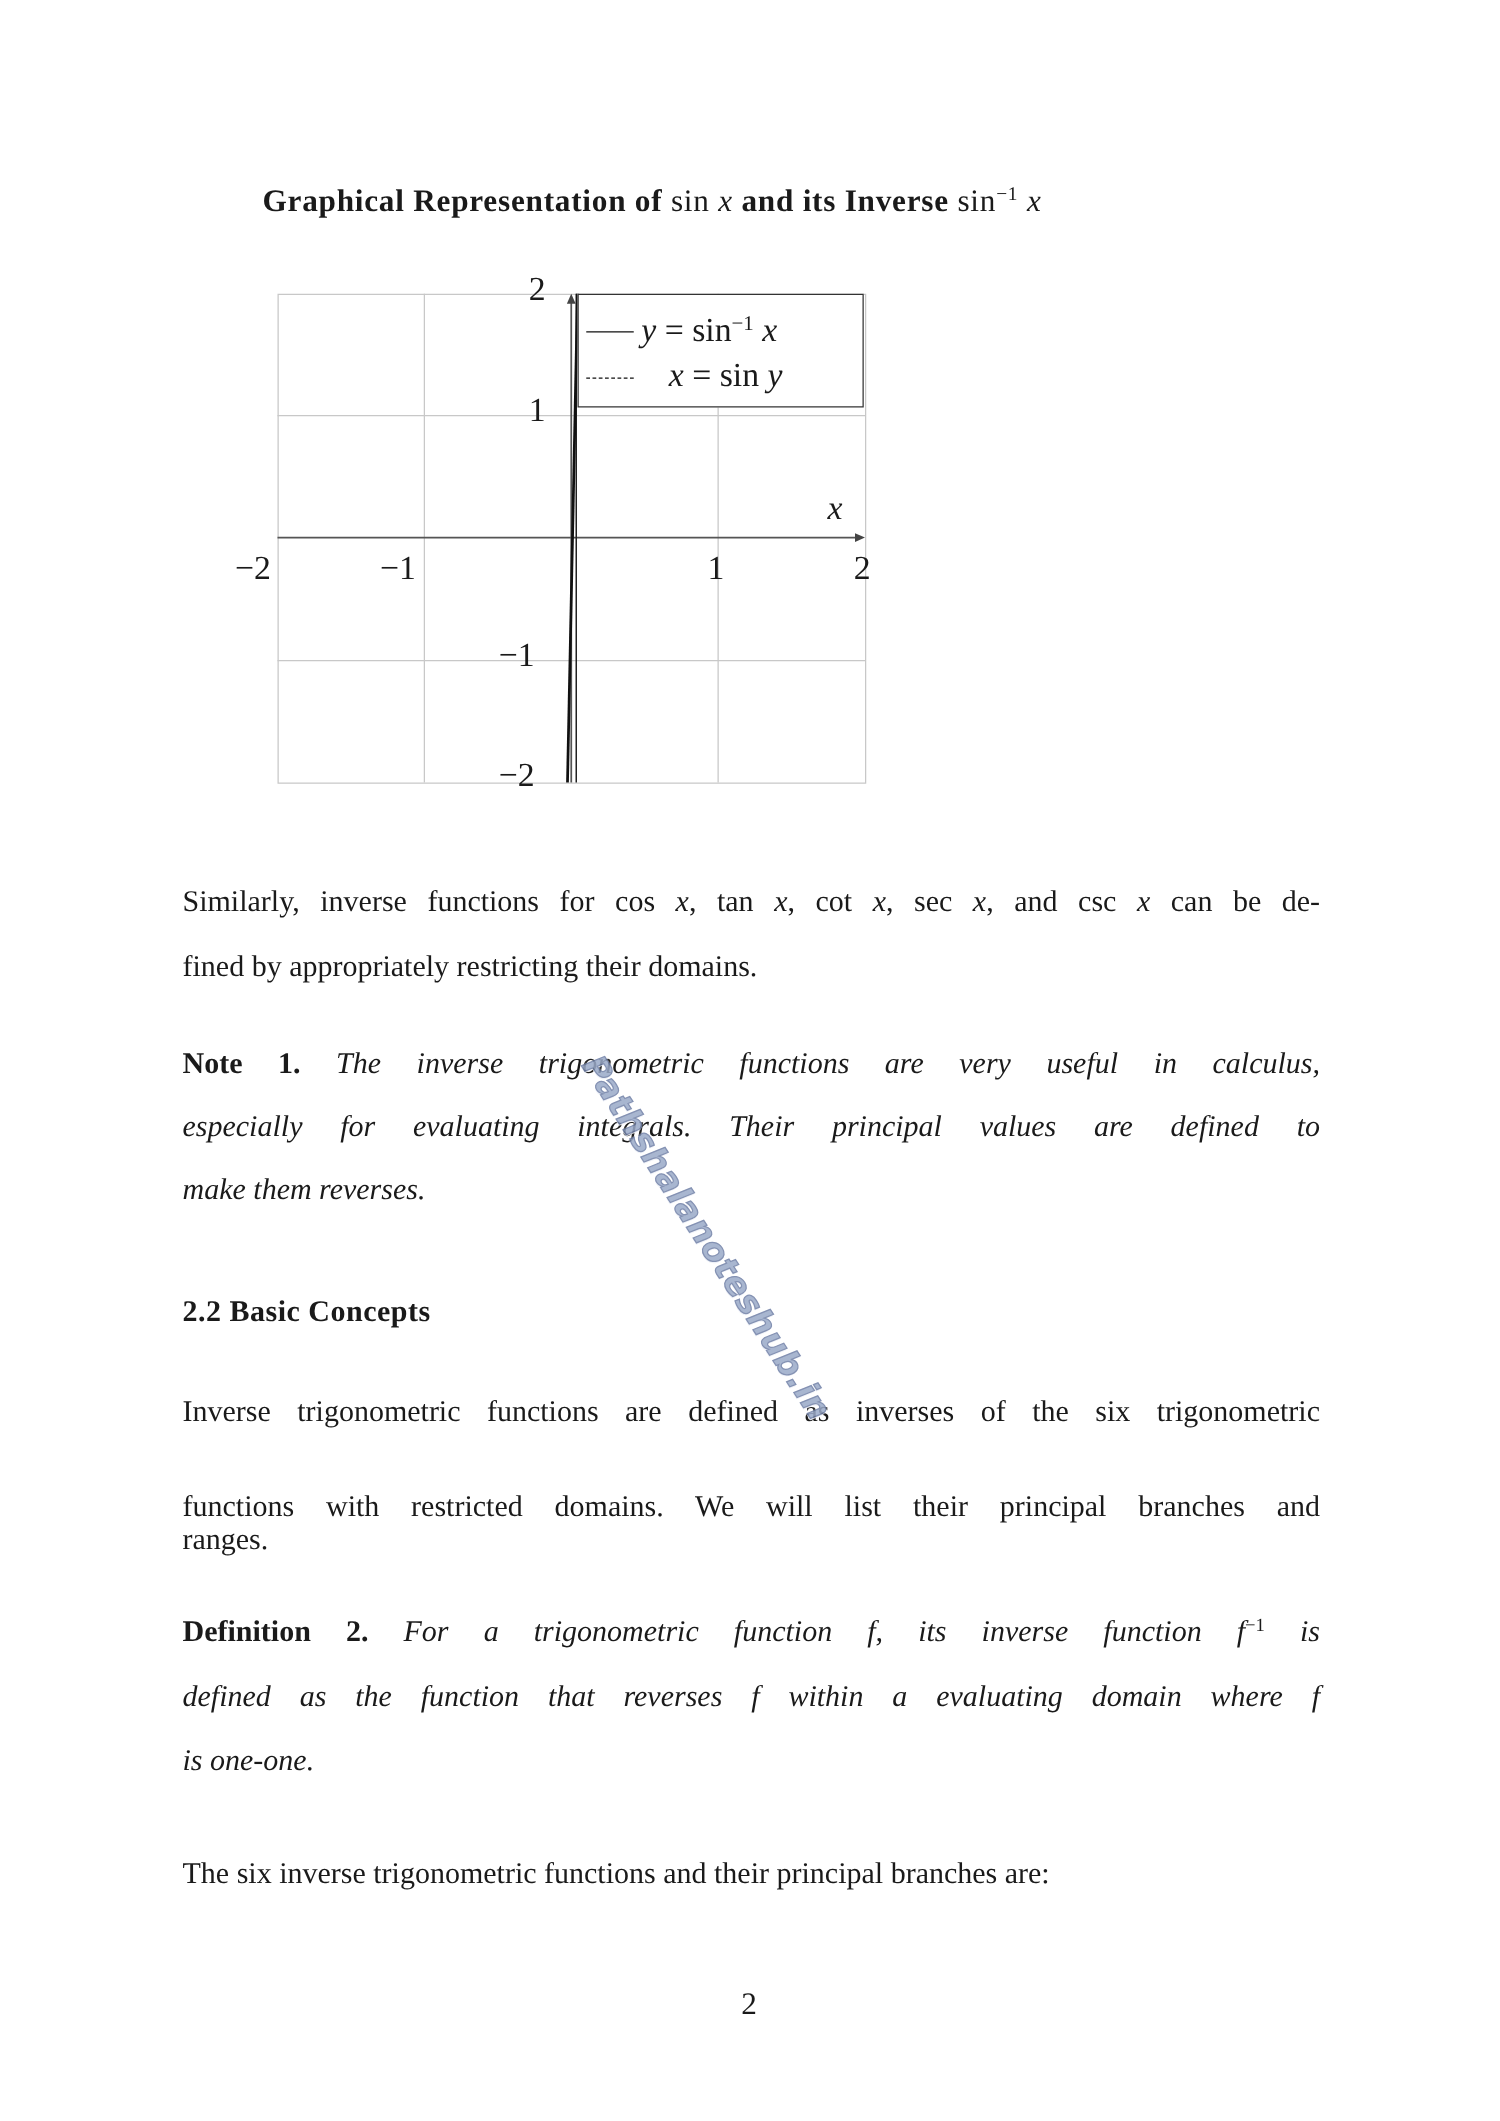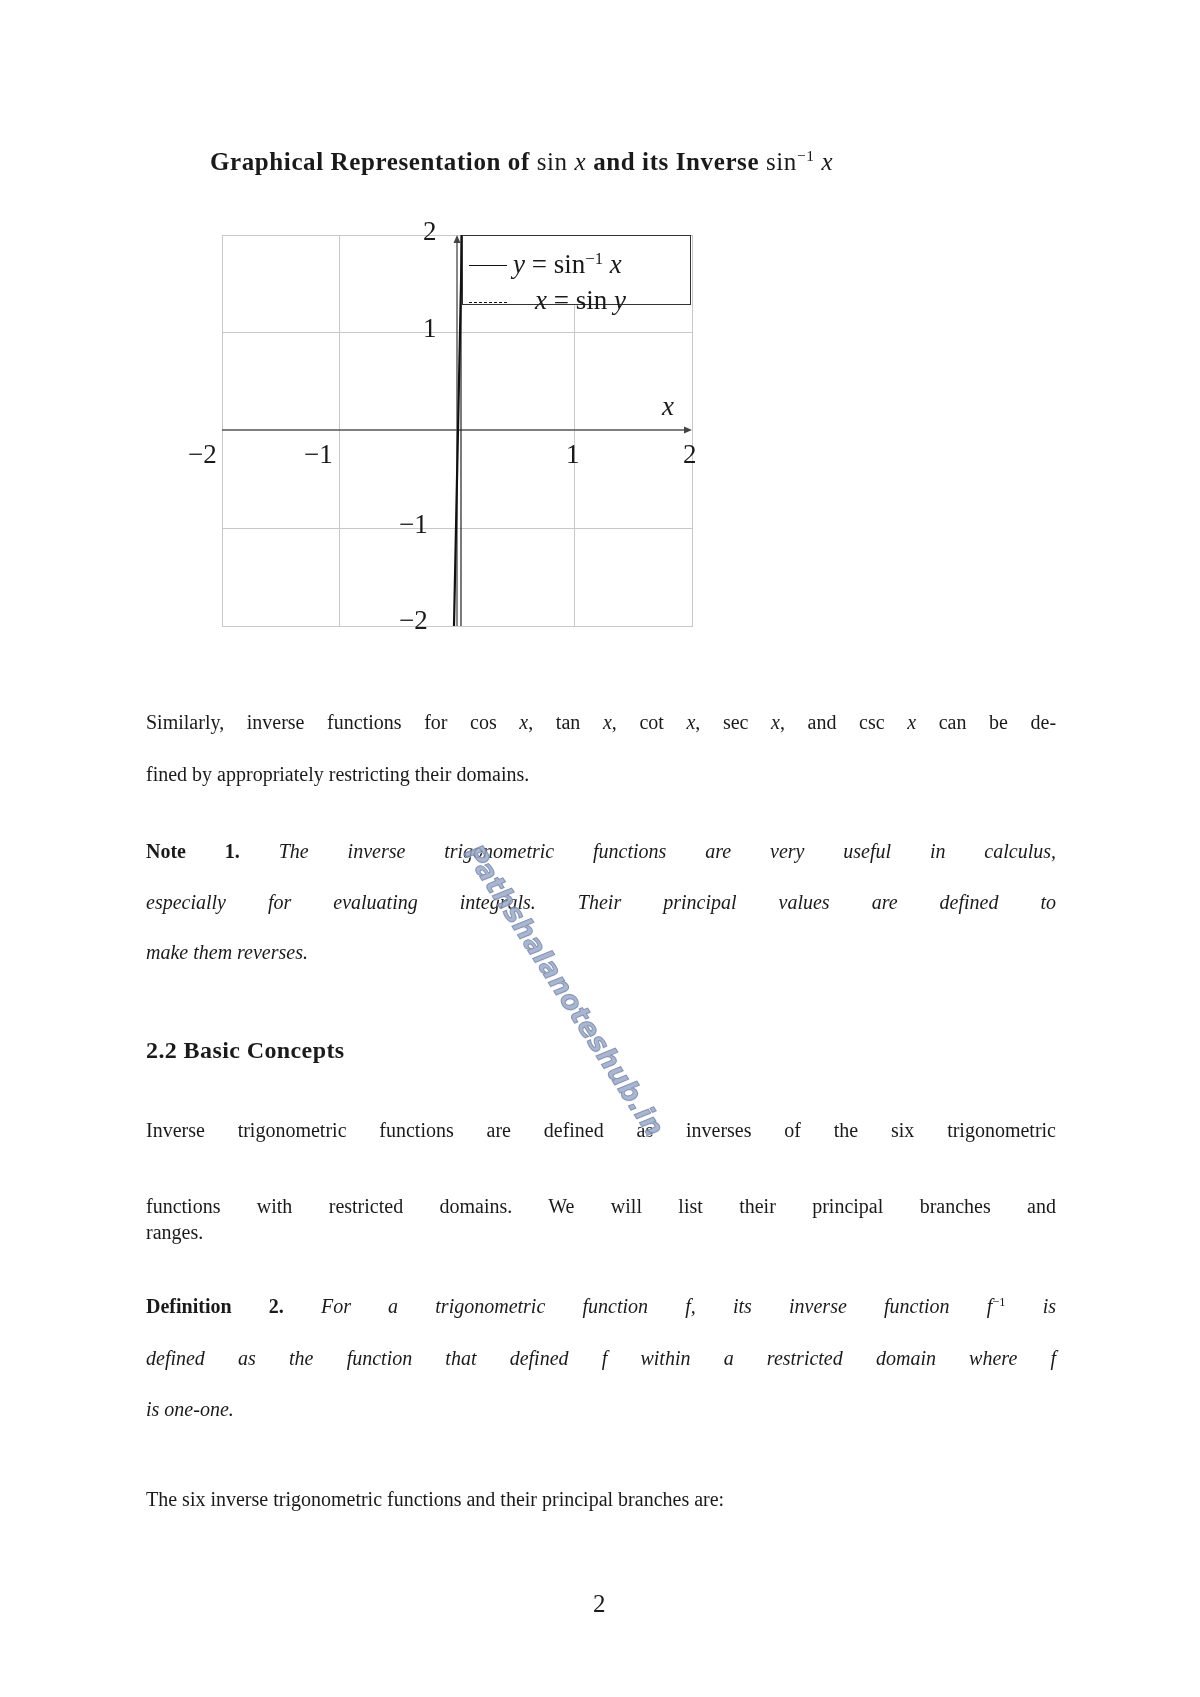--- a/index.html
+++ b/index.html
@@ -4,33 +4,33 @@
 <style>
   html, body { margin:0; padding:0; background:#ffffff; }
   body { width:1200px; height:1697px; position:relative; overflow:hidden;
          font-family:"Liberation Serif","DejaVu Serif",serif; color:#1a1a1a; }
   .abs { position:absolute; white-space:nowrap;text-align:center; }
   .title { font-size:25px; font-weight:bold; letter-spacing:0.6px; }
   .title .m { font-weight:normal; }
   .it { font-style:italic; }
   .m { font-family:"Liberation Serif","DejaVu Serif",serif; }
   sup { font-size:0.62em; vertical-align:0; position:relative; top:-0.55em; }
-  .line { font-size:20px; height:30px; line-height:30px; }
+  .line { font-size:24px; height:30px; line-height:30px; }
   .justify { width:910px; text-align:justify; text-align-last:justify; }
   .bold { font-weight:bold; }
   .heading { font-size:24px; font-weight:bold; letter-spacing:0.4px; }
   .pagenum { font-size:25px; }
   
   #plot { position:absolute; left:222px; top:235px; width:470px; height:391px; }
   .grid-v, .grid-h { position:absolute; background:#c8c8c8; }
   .grid-v { width:1px; top:0; height:391px; }
   .grid-h { height:1px; left:0; width:470px; }
   .frame { position:absolute; left:0; top:0; width:469px; height:390px; border:1px solid #c8c8c8; }
   .tick { position:absolute; font-size:27px; line-height:27px; }
-  .legend { position:absolute; left:462px; top:235px; width:229px; height:70px;
+  .legend { position:absolute; left:462px; top:235px; width:229px; height:91px;
             border:1.5px solid #333; background:#fff; box-sizing:border-box; }
   .legend-row { position:absolute; font-size:27px; line-height:30px; white-space:nowrap; }
   .sample-solid { position:absolute; width:38px; height:0; border-top:1.6px solid #111; }
   .sample-dash { position:absolute; width:38px; height:0; border-top:1.6px dashed #111; }
   .watermark { position:absolute; left:472px; top:832px; transform:rotate(57deg);
                transform-origin:left center; font-size:27px; font-weight:bold; font-style:italic;
                color:#9aaac8; -webkit-text-stroke:1px #6f7fa6; text-shadow:0 0 2px #fff, 1px 1px 0 #e8ecf5;
                opacity:0.85; white-space:nowrap; letter-spacing:0.5px;
                font-family:"DejaVu Sans","Liberation Sans",sans-serif; }
 </style>
@@ -95,20 +95,20 @@
 
 <div class="abs heading" style="left:146px; top:1037px;">2.2 Basic Concepts</div>
 
 <div class="abs line justify" style="left:146px; top:1115px;">Inverse trigonometric functions are defined as inverses of the six trigonometric</div>
 <div class="abs line justify" style="left:146px; top:1166px;margin-top:25px;">functions with restricted domains.  We will list their principal branches and</div>
 <div class="abs line" style="left:146px; top:1217px;">ranges.</div>
 
 <div class="abs line justify" style="left:146px; top:1291px;">
   <span class="bold">Definition 2.</span> <span class="it">For a trigonometric function </span><span class="it">f</span><span class="it">, its inverse function </span><span class="it">f</span><sup>−1</sup><span class="it"> is</span>
 </div>
-<div class="abs line justify it" style="left:146px; top:1343px;">defined as the function that defined f within a restricted domain where f</div>
+<div class="abs line justify it" style="left:146px; top:1343px;">defined as the function that reverses f within a evaluating domain where f</div>
 <div class="abs line it" style="left:146px; top:1394px;">is one-one.</div>
 
 <div class="abs line" style="left:146px; top:1484px;">The six inverse trigonometric functions and their principal branches are:</div>
 
 <div class="abs pagenum" style="left:593px; top:1590px;">2</div>
 
 <div class="watermark">Pathshalanoteshub.in</div>
 
 </body></html>

